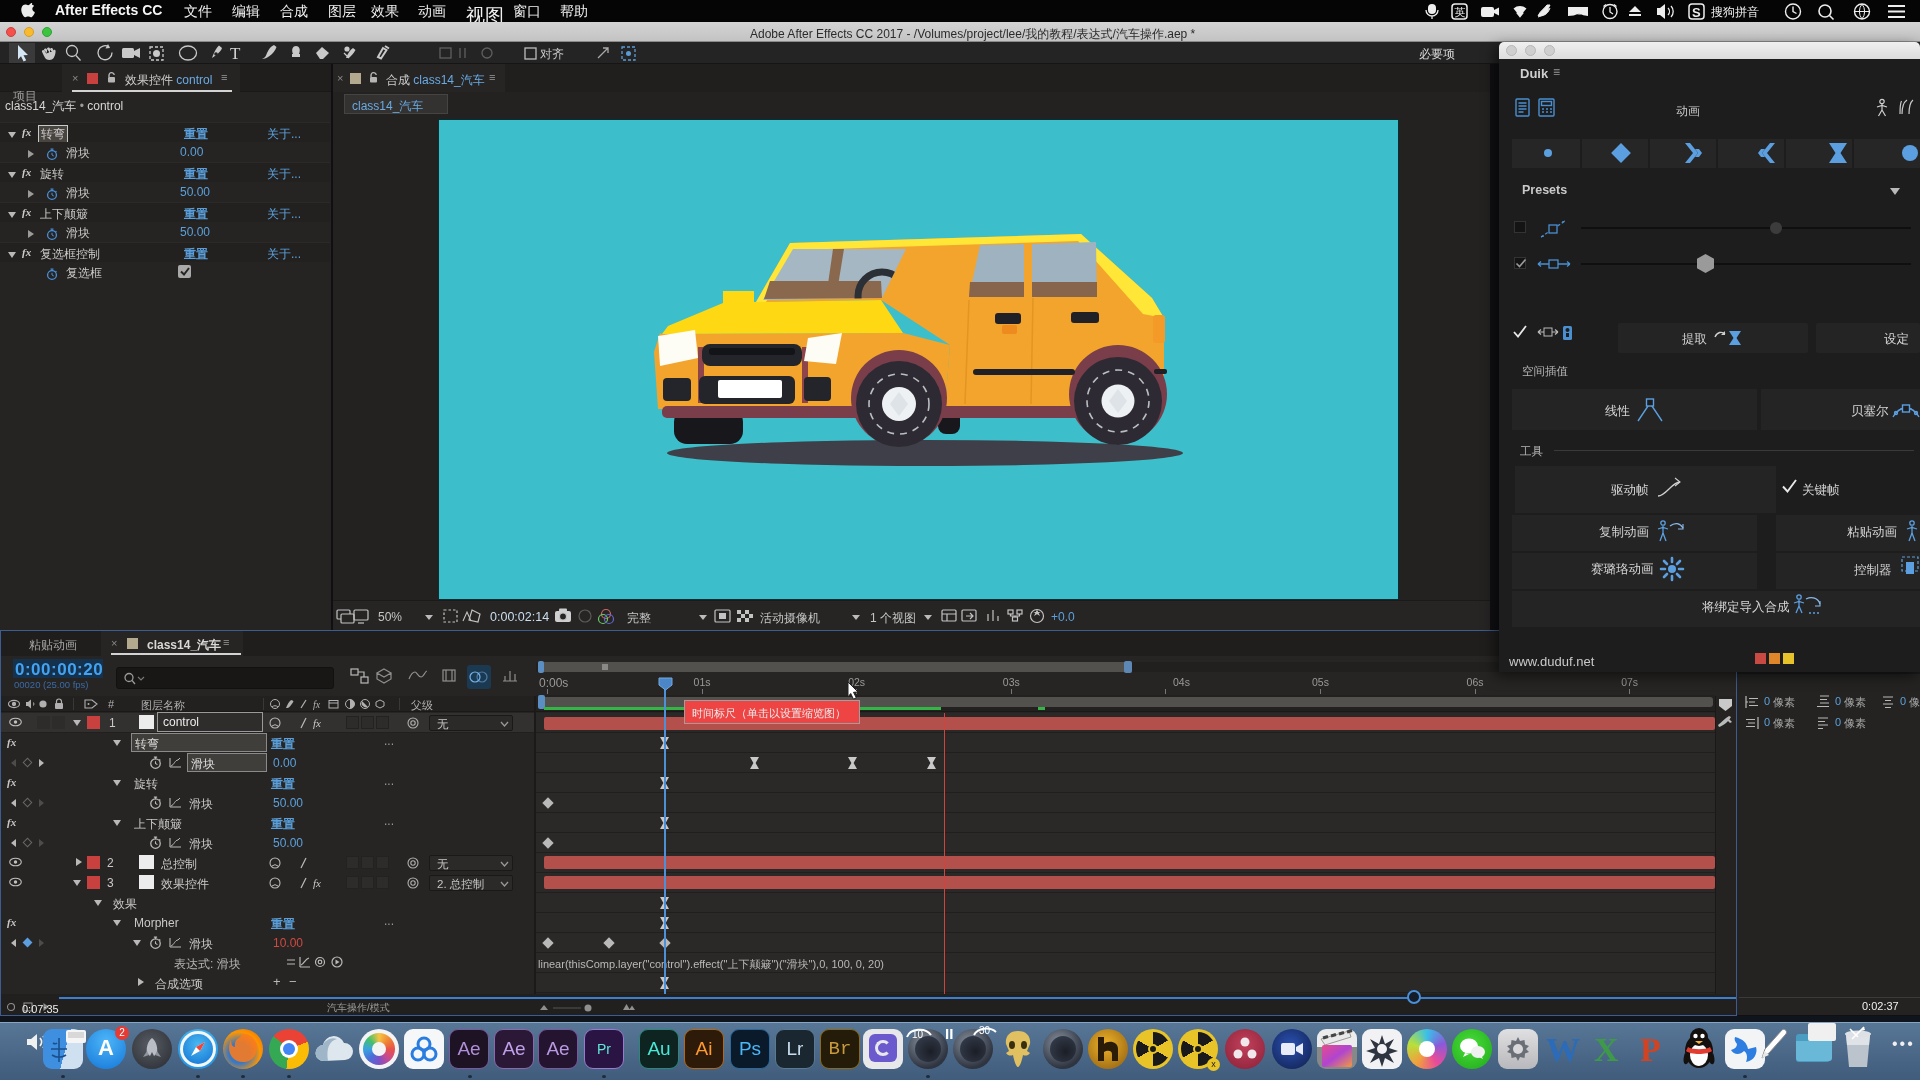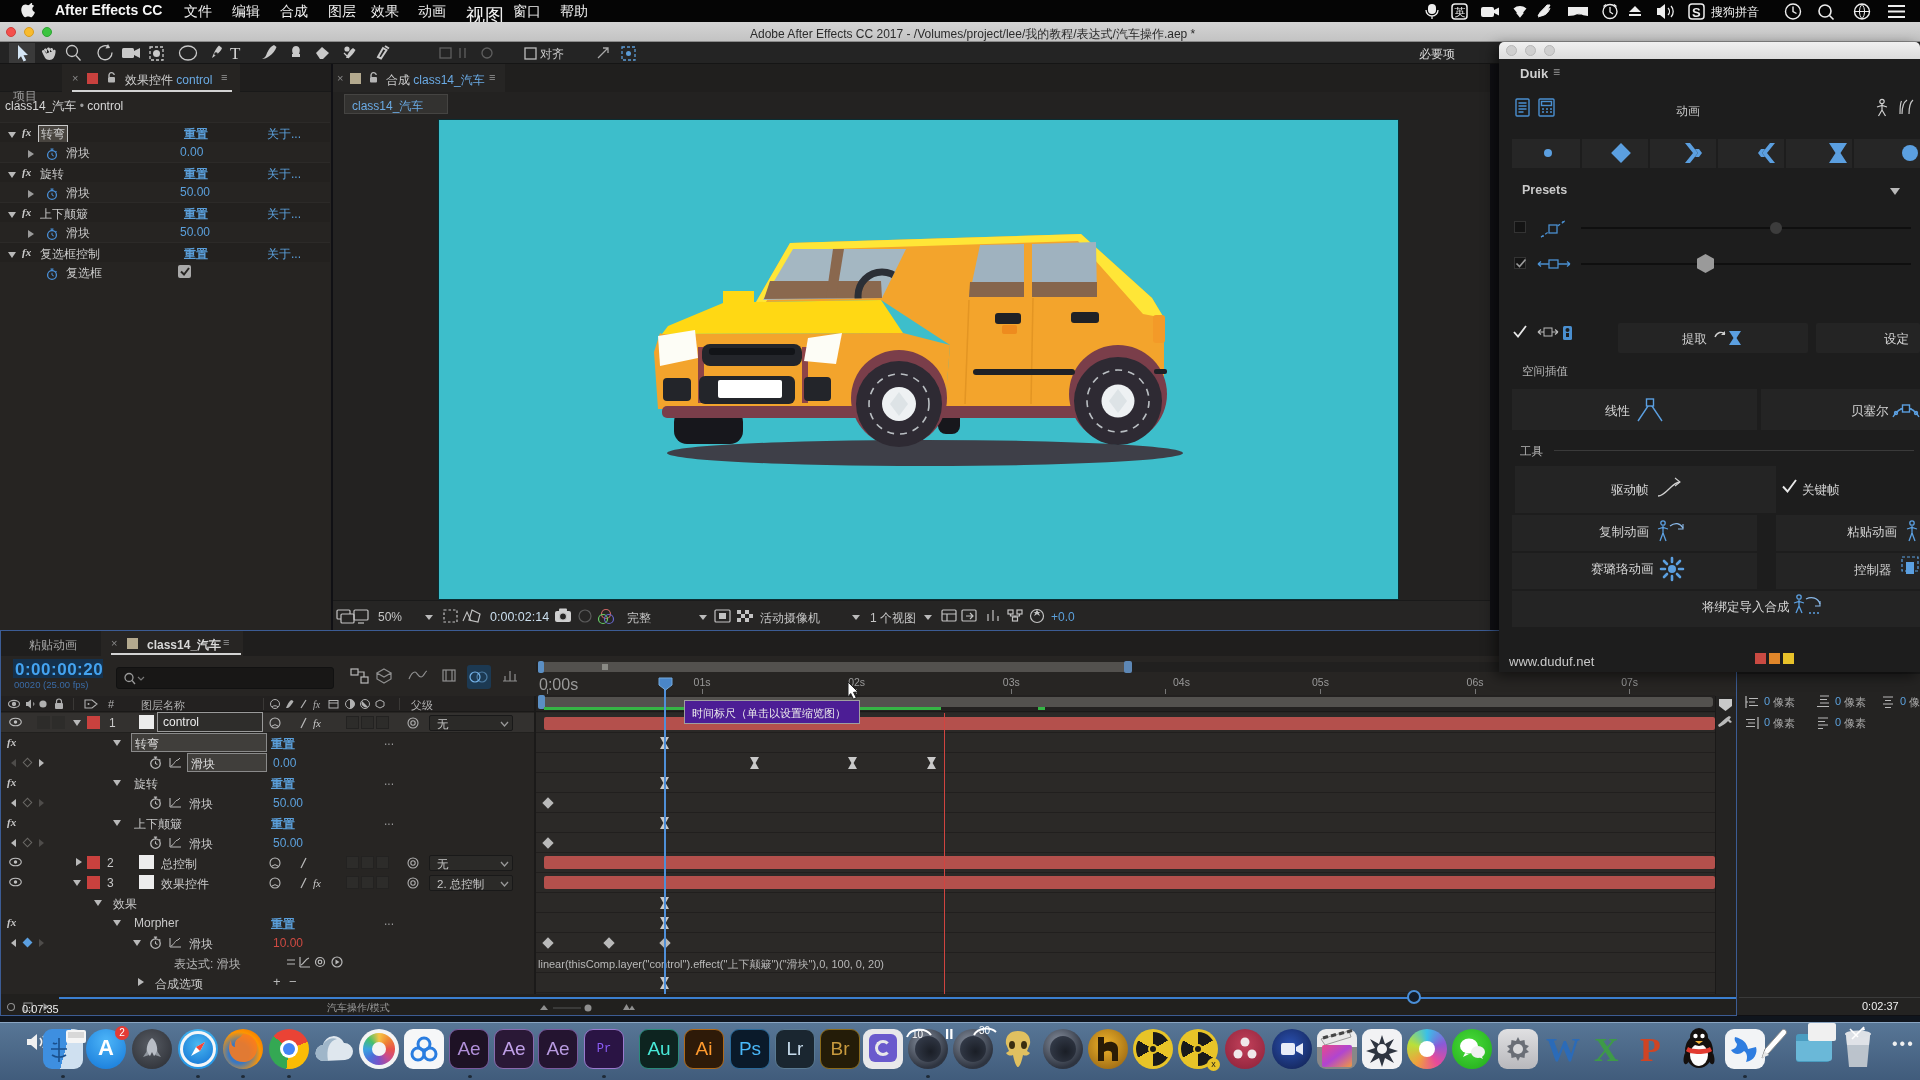--- a/index.html
+++ b/index.html
@@ -362,21 +362,21 @@
       </svg>
     </div>
     <div class="abs" style="left:535px;top:25px;width:1179px;height:17px;background:#272523">
       <div class="abs" style="left:0;top:6px;width:1179px;height:10px;background:#21201f"></div>
       <div class="abs" style="left:2px;top:6px;width:593px;height:10px;background:#53514e"></div>
       <div class="abs" style="left:2px;top:5px;width:6px;height:12px;background:#5b8fc4;border-radius:2px"></div>
       <div class="abs" style="left:588px;top:5px;width:8px;height:12px;background:#5d87b5;border-radius:2px"></div>
       <div class="abs" style="left:66px;top:8px;width:6px;height:6px;background:#8a8a85"></div>
     </div>
     <div class="abs" style="left:535px;top:42px;width:1179px;height:22px;background:#272523;overflow:hidden">
-      <div class="t" style="left:3px;top:3px;color:#9a9a9a;font-size:16px">0:00s</div>
+      <div class="t" style="left:3px;top:3px;color:#9a9a9a;font-size:12px">0:00s</div>
       <div class="abs" style="left:11px;top:16px;width:1px;height:5px;background:#777"></div>
       <div class="t" style="left:157.6px;top:3px;color:#9a9a9a;font-size:10.5px">01s</div>
       <div class="abs" style="left:165.6px;top:16px;width:1px;height:5px;background:#777"></div>
       <div class="t" style="left:312.2px;top:3px;color:#9a9a9a;font-size:10.5px">02s</div>
       <div class="abs" style="left:320.2px;top:16px;width:1px;height:5px;background:#777"></div>
       <div class="t" style="left:466.79999999999995px;top:3px;color:#9a9a9a;font-size:10.5px">03s</div>
       <div class="abs" style="left:474.79999999999995px;top:16px;width:1px;height:5px;background:#777"></div>
       <div class="t" style="left:637px;top:3px;color:#9a9a9a;font-size:10.5px">04s</div>
       <div class="abs" style="left:629.4px;top:16px;width:1px;height:5px;background:#777"></div>
       <div class="t" style="left:776px;top:3px;color:#9a9a9a;font-size:10.5px">05s</div>
@@ -669,21 +669,21 @@
       <path d="M1 1h13v7l-6.5 5L1 8z" fill="#4a86c8" stroke="#74aade" stroke-width="1"></path>
     </svg>
     <div class="abs" style="left:1714px;top:65px;width:21px;height:298px;background:#242322;border-left:1px solid #1a1918"></div>
     <svg style="left:1716px;top:67px" width="17" height="14" viewBox="0 0 17 14">
       <path d="M2 1h13v7l-6.5 5L2 8z" fill="#c9c9c9"></path>
     </svg>
     <svg style="left:1716px;top:84px" width="16" height="14" viewBox="0 0 16 14" fill="#b9b9b9">
       <path d="M2 12c4-1 10-6 12-10l-2-1C8 3 4 8 1 10z"></path>
       <path d="M12 4l3 3-2 1-3-3z"></path>
     </svg>
-    <div class="abs" style="left:683px;top:69px;width:176px;height:24px;background:#4c1d95;border:1px solid #9f9f9f;z-index:5">
+    <div class="abs" style="left:683px;top:69px;width:176px;height:24px;background:#ef4444;border:1px solid #9f9f9f;z-index:5">
       <span class="t" style="left:7px;top:5px;font-size:11px;color:#ececec">时间标尺（单击以设置缩览图）</span>
     </div>
     <svg style="left:846px;top:50px;z-index:6" width="13" height="20" viewBox="0 0 13 20">
       <path d="M1 1l10 10-4.5.3 2.8 5.5-2.8 1.4-2.8-5.7L1 16z" fill="#fff" stroke="#222" stroke-width="1"></path>
     </svg>
     <div class="abs" style="left:0;top:363px;width:1735px;height:21px;background:#21201e"></div>
     <div class="abs" style="left:58px;top:366px;width:1677px;height:2px;background:#3b7fd0"></div>
     <div class="abs" style="left:1406px;top:359px;width:14px;height:14px;border-radius:50%;background:#131c28;border:2px solid #4a8fd8"></div>
     <span class="t" style="left:326px;top:370px;font-size:10px;color:#9a9a9a">汽车操作/模式</span>
     <svg style="left:5px;top:370px" width="55 " height="12" viewBox="0 0 55 12" fill="none" stroke="#8f8f8f" stroke-width="1.1">
@@ -954,36 +954,36 @@
     <div class="abs" style="left:449px;top:6px;width:40px;height:40px;border-radius:9px;background:#1e1225;border:1px solid #7a5a9e;">
       <div style="position:absolute;left:50%;top:50%;transform:translate(-50%,-52%);font-size:19px;font-family:'Liberation Sans';color:#b08fd8">Ae</div>
     </div>
     <div class="abs" style="left:494px;top:6px;width:40px;height:40px;border-radius:9px;background:#2a1836;border:1px solid #8a6aae;">
       <div style="position:absolute;left:50%;top:50%;transform:translate(-50%,-52%);font-size:19px;font-family:'Liberation Sans';color:#c0a0e8">Ae</div>
     </div>
     <div class="abs" style="left:538px;top:6px;width:40px;height:40px;border-radius:9px;background:#241430;border:1px solid #7a5a9e;">
       <div style="position:absolute;left:50%;top:50%;transform:translate(-50%,-52%);font-size:19px;font-family:'Liberation Sans';color:#b89ae0">Ae</div>
     </div>
     <div class="abs" style="left:584px;top:6px;width:40px;height:40px;border-radius:9px;background:#2a1444;border:1px solid #9a7ace;">
-      <div style="position:absolute;left:50%;top:50%;transform:translate(-50%,-52%);font-size:12px;font-family:Liberation Mono, monospace;color:#8b5cf6">Pr</div>
+      <div style="position:absolute;left:50%;top:50%;transform:translate(-50%,-52%);font-size:14px;font-family:Liberation Sans, sans-serif;color:#5eead4">Pr</div>
     </div>
     <div class="abs" style="left:639px;top:6px;width:40px;height:40px;border-radius:9px;background:#0d2420;border:1px solid #2a8a7a;">
       <div style="position:absolute;left:50%;top:50%;transform:translate(-50%,-52%);font-size:19px;font-family:'Liberation Sans';color:#48e8d8">Au</div>
     </div>
     <div class="abs" style="left:684px;top:6px;width:40px;height:40px;border-radius:9px;background:#2e1a08;border:1px solid #b06a1a;">
       <div style="position:absolute;left:50%;top:50%;transform:translate(-50%,-52%);font-size:19px;font-family:'Liberation Sans';color:#ff9a2e">Ai</div>
     </div>
     <div class="abs" style="left:730px;top:6px;width:40px;height:40px;border-radius:9px;background:#0a1a2a;border:1px solid #2a6a9a;">
       <div style="position:absolute;left:50%;top:50%;transform:translate(-50%,-52%);font-size:19px;font-family:'Liberation Sans';color:#4ab8f8">Ps</div>
     </div>
     <div class="abs" style="left:775px;top:6px;width:40px;height:40px;border-radius:9px;background:#1a2630;border:1px solid #5a7a92;">
       <div style="position:absolute;left:50%;top:50%;transform:translate(-50%,-52%);font-size:19px;font-family:'Liberation Sans';color:#c8dcec">Lr</div>
     </div>
     <div class="abs" style="left:820px;top:6px;width:40px;height:40px;border-radius:9px;background:#241c08;border:1px solid #8a6a1a;">
-      <div style="position:absolute;left:50%;top:50%;transform:translate(-50%,-52%);font-size:19px;font-family:Liberation Sans, sans-serif;color:#c89a3e">Br</div>
+      <div style="position:absolute;left:50%;top:50%;transform:translate(-50%,-52%);font-size:19px;font-family:Liberation Mono, monospace;color:#c89a3e">Br</div>
     </div>
     <div class="abs" style="left:863px;top:6px;width:40px;height:40px;border-radius:9px;background:#e8e8ea;"></div>
     <div class="abs" style="left:869px;top:11px;width:28px;height:28px;border-radius:6px;background:#6a5acd"></div>
     <div class="abs" style="left:875px;top:17px;width:16px;height:16px;border-radius:50%;border:3px solid #e8e8ea;border-right-color:transparent"></div>
     <div class="abs" style="left:908px;top:6px;width:40px;height:40px;border-radius:50%;background:radial-gradient(circle at 40% 35%,#8a93a2,#2e3440 70%)">
       <div style="position:absolute;left:7px;top:7px;width:26px;height:26px;border-radius:50%;background:radial-gradient(circle at 60% 60%,#1a1e26,#3a4252)"></div>
       <svg style="position:absolute;left:-4px;top:-6px" width="30" height="18" viewBox="0 0 30 18">
         <path d="M3 14a13 10 0 0 1 24-2" fill="none" stroke="#fff" stroke-width="2"></path>
         <text x="8" y="15" font-size="10" fill="#fff">10</text>
       </svg>

